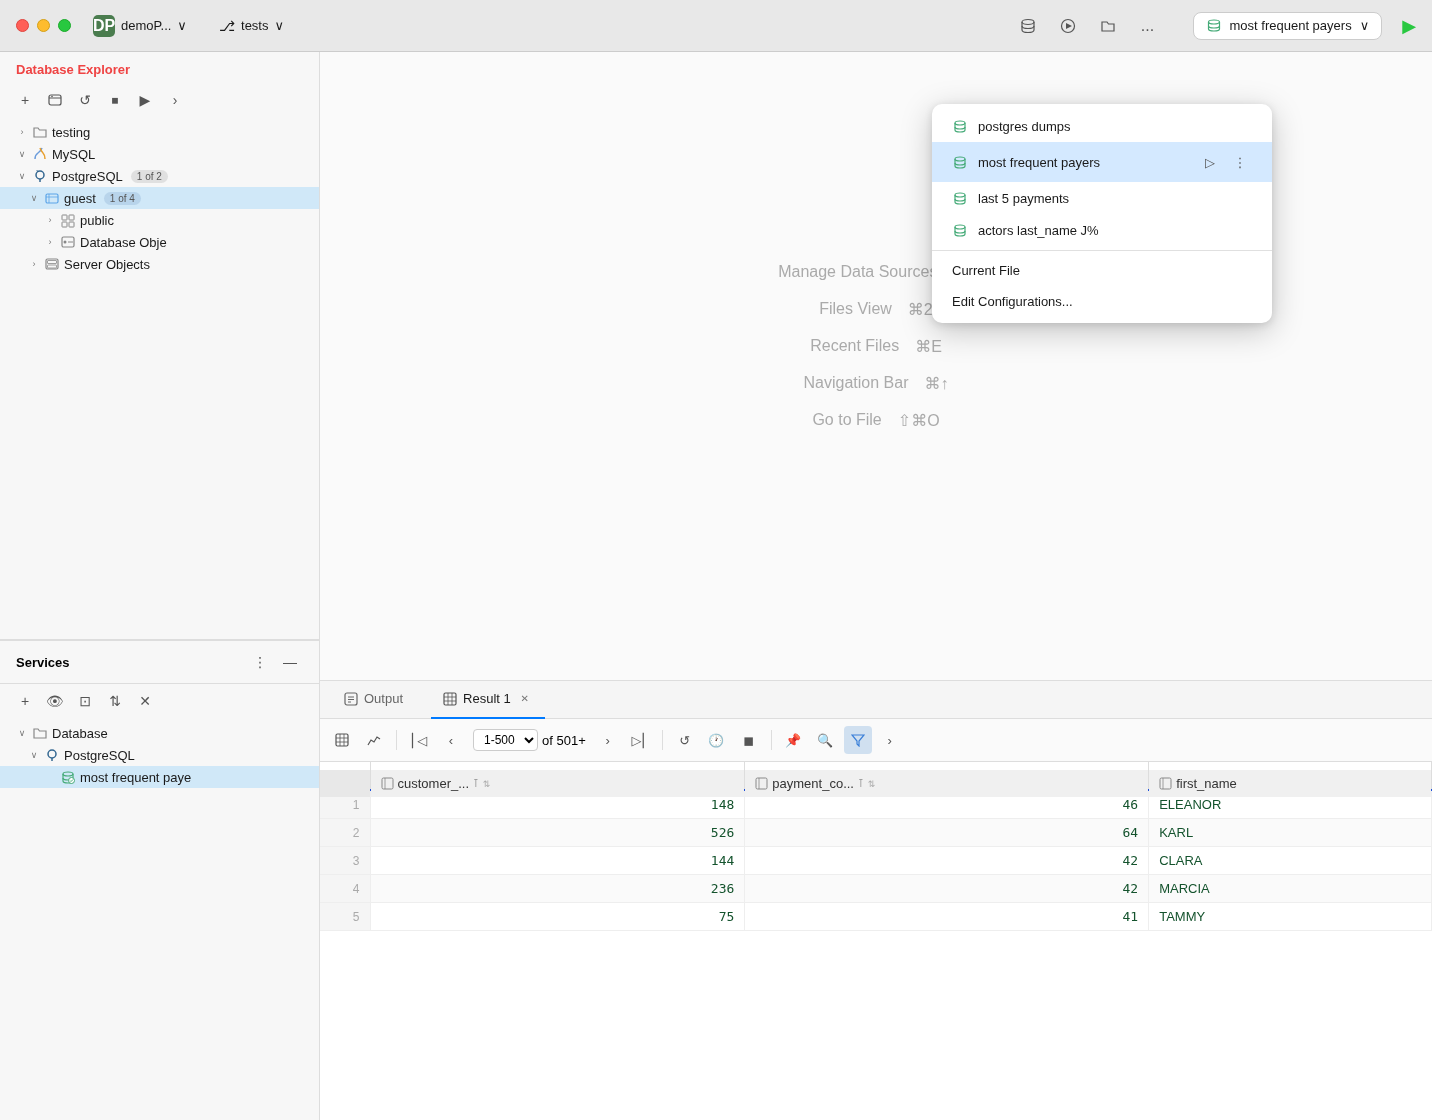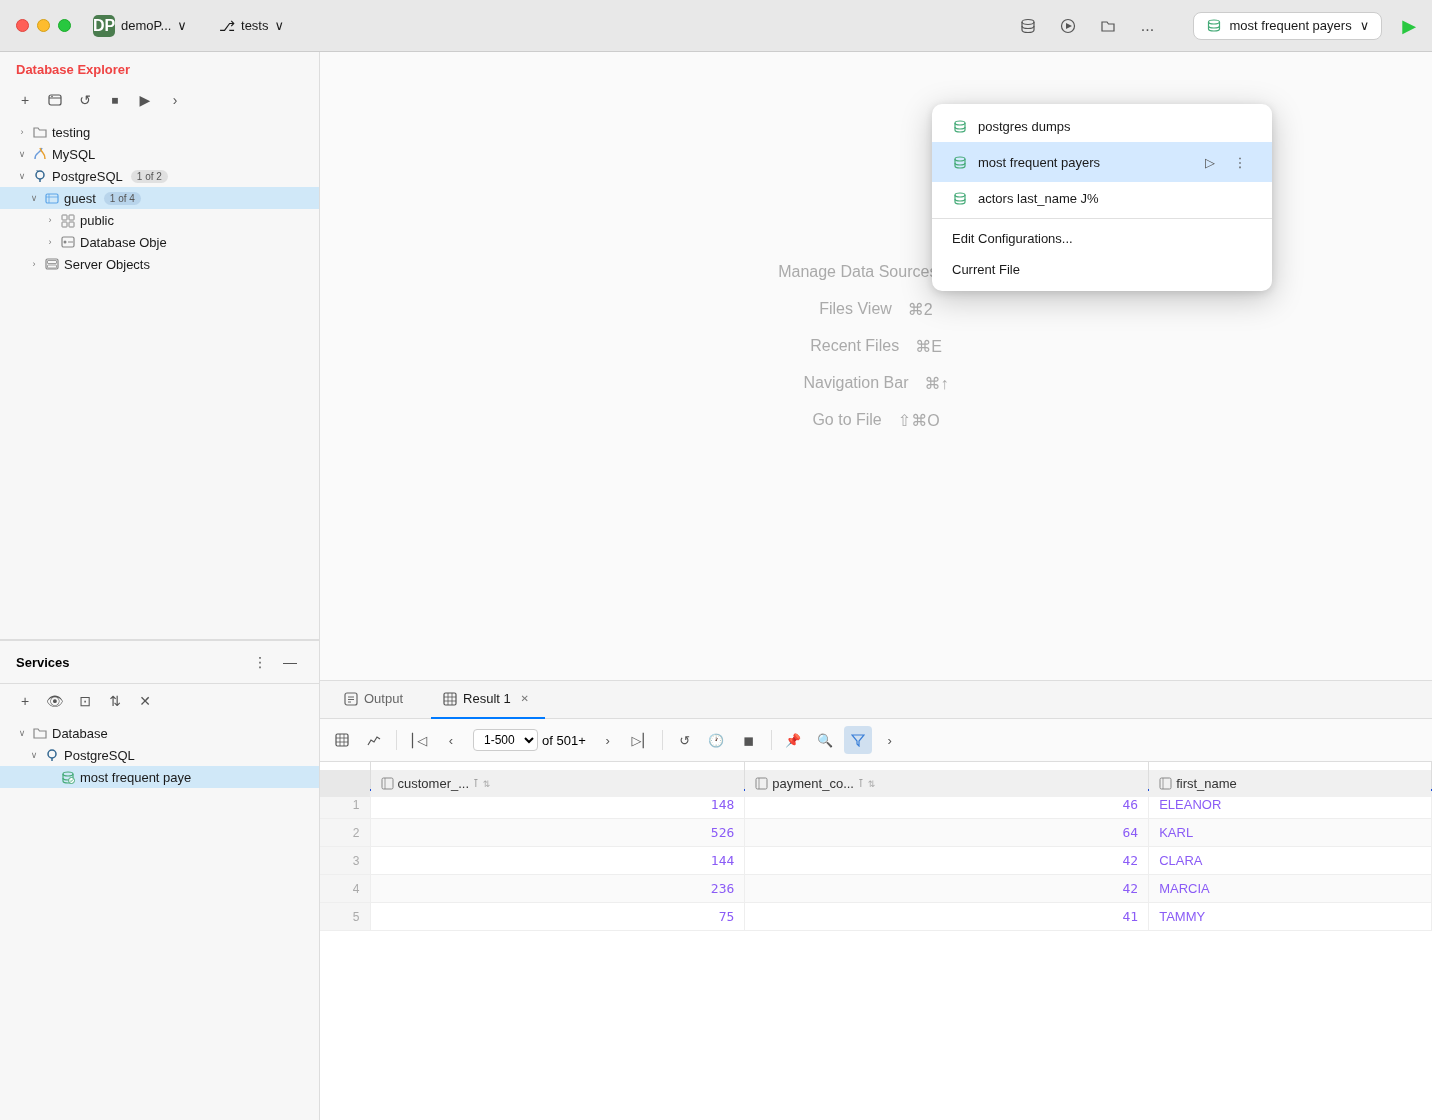--- a/index.html
+++ b/index.html
@@ -356,21 +356,21 @@
       text-align: center;
       background: #e8e8e8;
     }
 
     tbody tr:nth-child(even) { background: #fafafa; }
 
     tbody td {
       border-bottom: 1px solid #eee;
       border-right: 1px solid #eee;
       padding: 6px 10px;
-      color: #8b5cf6;
+      color: #14532d;
     }
 
     tbody td:first-child {
       text-align: right;
       color: #aaa;
       font-size: 12px;
       background: #f5f5f5;
       width: 40px;
     }
 
@@ -852,36 +852,44 @@
             <path d="M3 5v4c0 1.1 2.24 2 5 2s5-.9 5-2V5" fill="none" stroke="#4a7" stroke-width="1.2"></path>
             <path d="M3 9v3c0 1.1 2.24 2 5 2s5-.9 5-2V9" fill="none" stroke="#4a7" stroke-width="1.2"></path>
           </svg>
           <span>most frequent payers</span>
           <div class="dropdown-item-actions">
             <div class="dropdown-action-btn">▷</div>
             <div class="dropdown-action-btn">⋮</div>
           </div>
         </div>
 
-
         <div class="dropdown-item">
           <svg class="svg-icon" viewBox="0 0 16 16" fill="none">
             <ellipse cx="8" cy="5" rx="5" ry="2" fill="none" stroke="#4a7" stroke-width="1.2"></ellipse>
             <path d="M3 5v4c0 1.1 2.24 2 5 2s5-.9 5-2V5" fill="none" stroke="#4a7" stroke-width="1.2"></path>
             <path d="M3 9v3c0 1.1 2.24 2 5 2s5-.9 5-2V9" fill="none" stroke="#4a7" stroke-width="1.2"></path>
           </svg>
+          <span>last 5 payments</span>
+        </div>
+
+        <div class="dropdown-item">
+          <svg class="svg-icon" viewBox="0 0 16 16" fill="none">
+            <ellipse cx="8" cy="5" rx="5" ry="2" fill="none" stroke="#4a7" stroke-width="1.2"></ellipse>
+            <path d="M3 5v4c0 1.1 2.24 2 5 2s5-.9 5-2V5" fill="none" stroke="#4a7" stroke-width="1.2"></path>
+            <path d="M3 9v3c0 1.1 2.24 2 5 2s5-.9 5-2V9" fill="none" stroke="#4a7" stroke-width="1.2"></path>
+          </svg>
           <span>actors last_name J%</span>
         </div>
 
         <div class="dropdown-divider"></div>
+
+        <div class="dropdown-item">
+          <span>Current File</span>
+        </div>
 
         <div class="dropdown-item">
           <span>Edit Configurations...</span>
         </div>
-
-        <div class="dropdown-item">
-          <span>Current File</span>
-        </div>
       </div>
     </div>
 
   </div>
 </div>
 
 </body></html>

